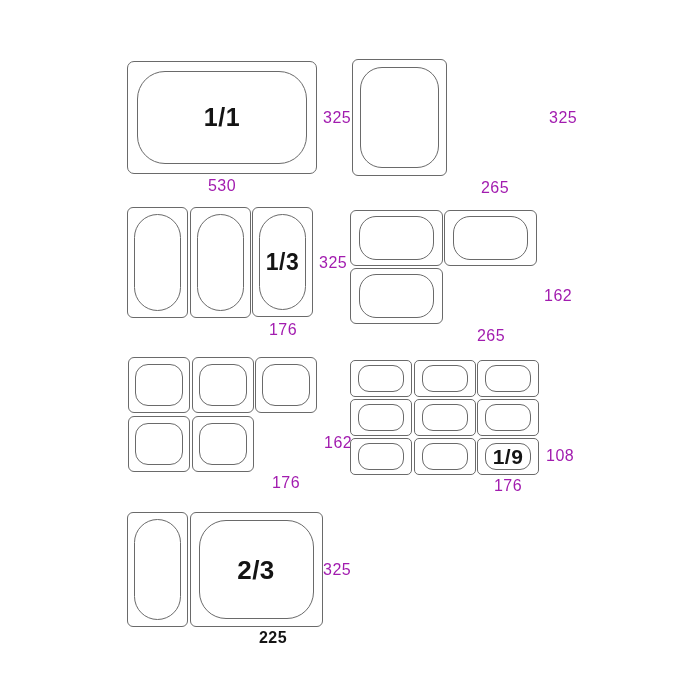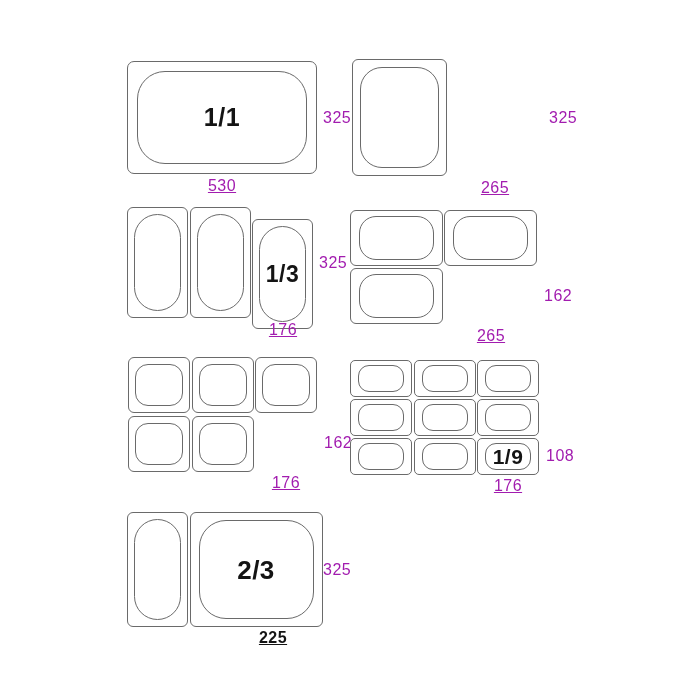--- a/index.html
+++ b/index.html
@@ -32,21 +32,21 @@
   }
   .dim {
     position: absolute;
     font-size: 16px;
     color: #a21caf;
     white-space: nowrap;
     line-height: 1;
     letter-spacing: 0.5px;
   }
   .dim.side { transform: translateY(-50%); }
-  .dim.bottom { transform: translateX(-50%); text-decoration: underline; }
+  .dim.bottom { transform: translateX(-50%); }
   .dim.bold { font-weight: bold; color: #141414; }
 </style>
 </head>
 <body>
 
 <div class="stage">
 
   <div class="diagram" style="left:127px;top:61px;width:190px;height:113px">
     <div class="pan" style="left:0;top:0;width:190px;height:113px;border-radius:7px">
       <div class="opening" style="inset:9px;border-radius:28px">
@@ -65,21 +65,21 @@
     <div class="dim bottom" style="left:143px;top:121px">265</div>
   </div>
 
   <div class="diagram" style="left:127px;top:207px;width:186px;height:111px">
     <div class="pan" style="left:0;top:0;width:61px;height:111px;border-radius:6px">
       <div class="opening" style="inset:6px;border-radius:24px"></div>
     </div>
     <div class="pan" style="left:62.5px;top:0;width:61px;height:111px;border-radius:6px">
       <div class="opening" style="inset:6px;border-radius:24px"></div>
     </div>
-    <div class="pan" style="left:125px;top:12px;width:61px;height:110px;border-radius:6px">
+    <div class="pan" style="left:125px;top:0;width:61px;height:110px;border-radius:6px">
       <div class="opening" style="inset:6px;border-radius:24px">
         <span class="frac" style="font-size:23px">1/3</span>
       </div>
     </div>
     <div class="dim side" style="left:192px;top:50%">325</div>
     <div class="dim bottom" style="left:156px;top:115px">176</div>
   </div>
 
   <div class="diagram" style="left:350px;top:210px;width:188px;height:115px">
     <div class="pan" style="left:0;top:0;width:93px;height:56px;border-radius:6px">

